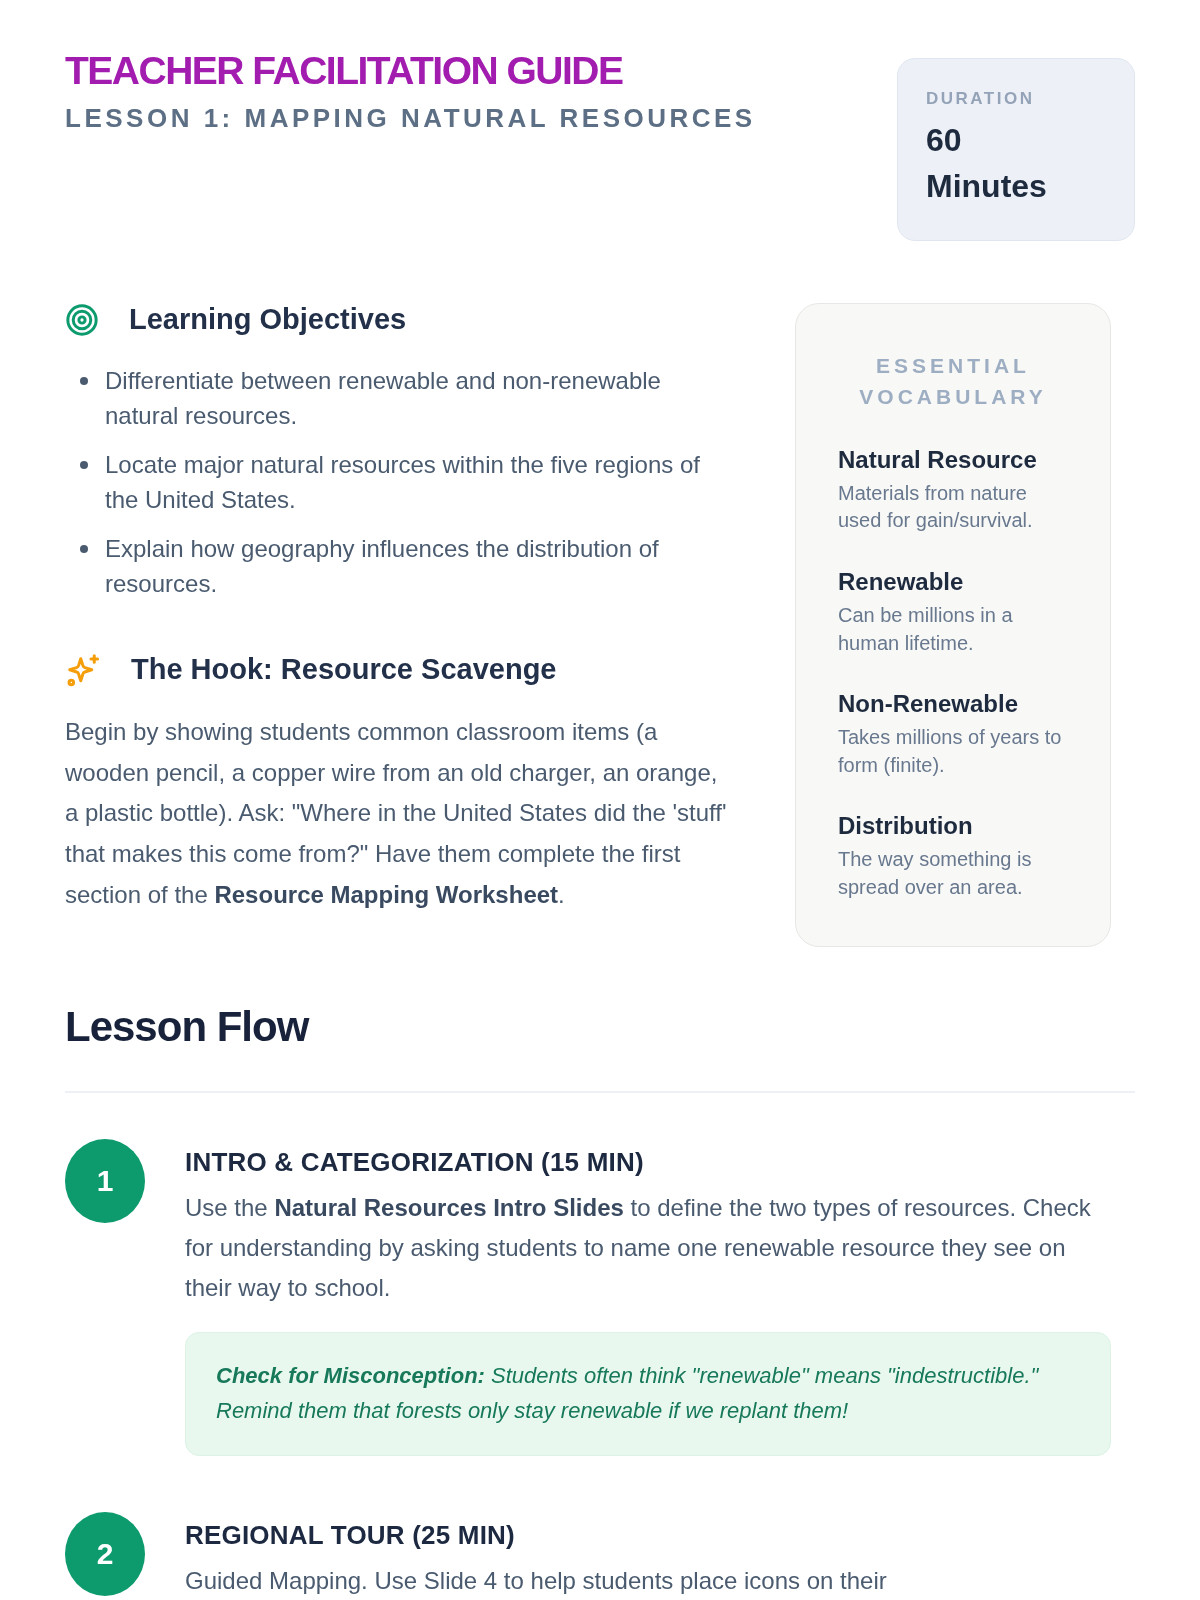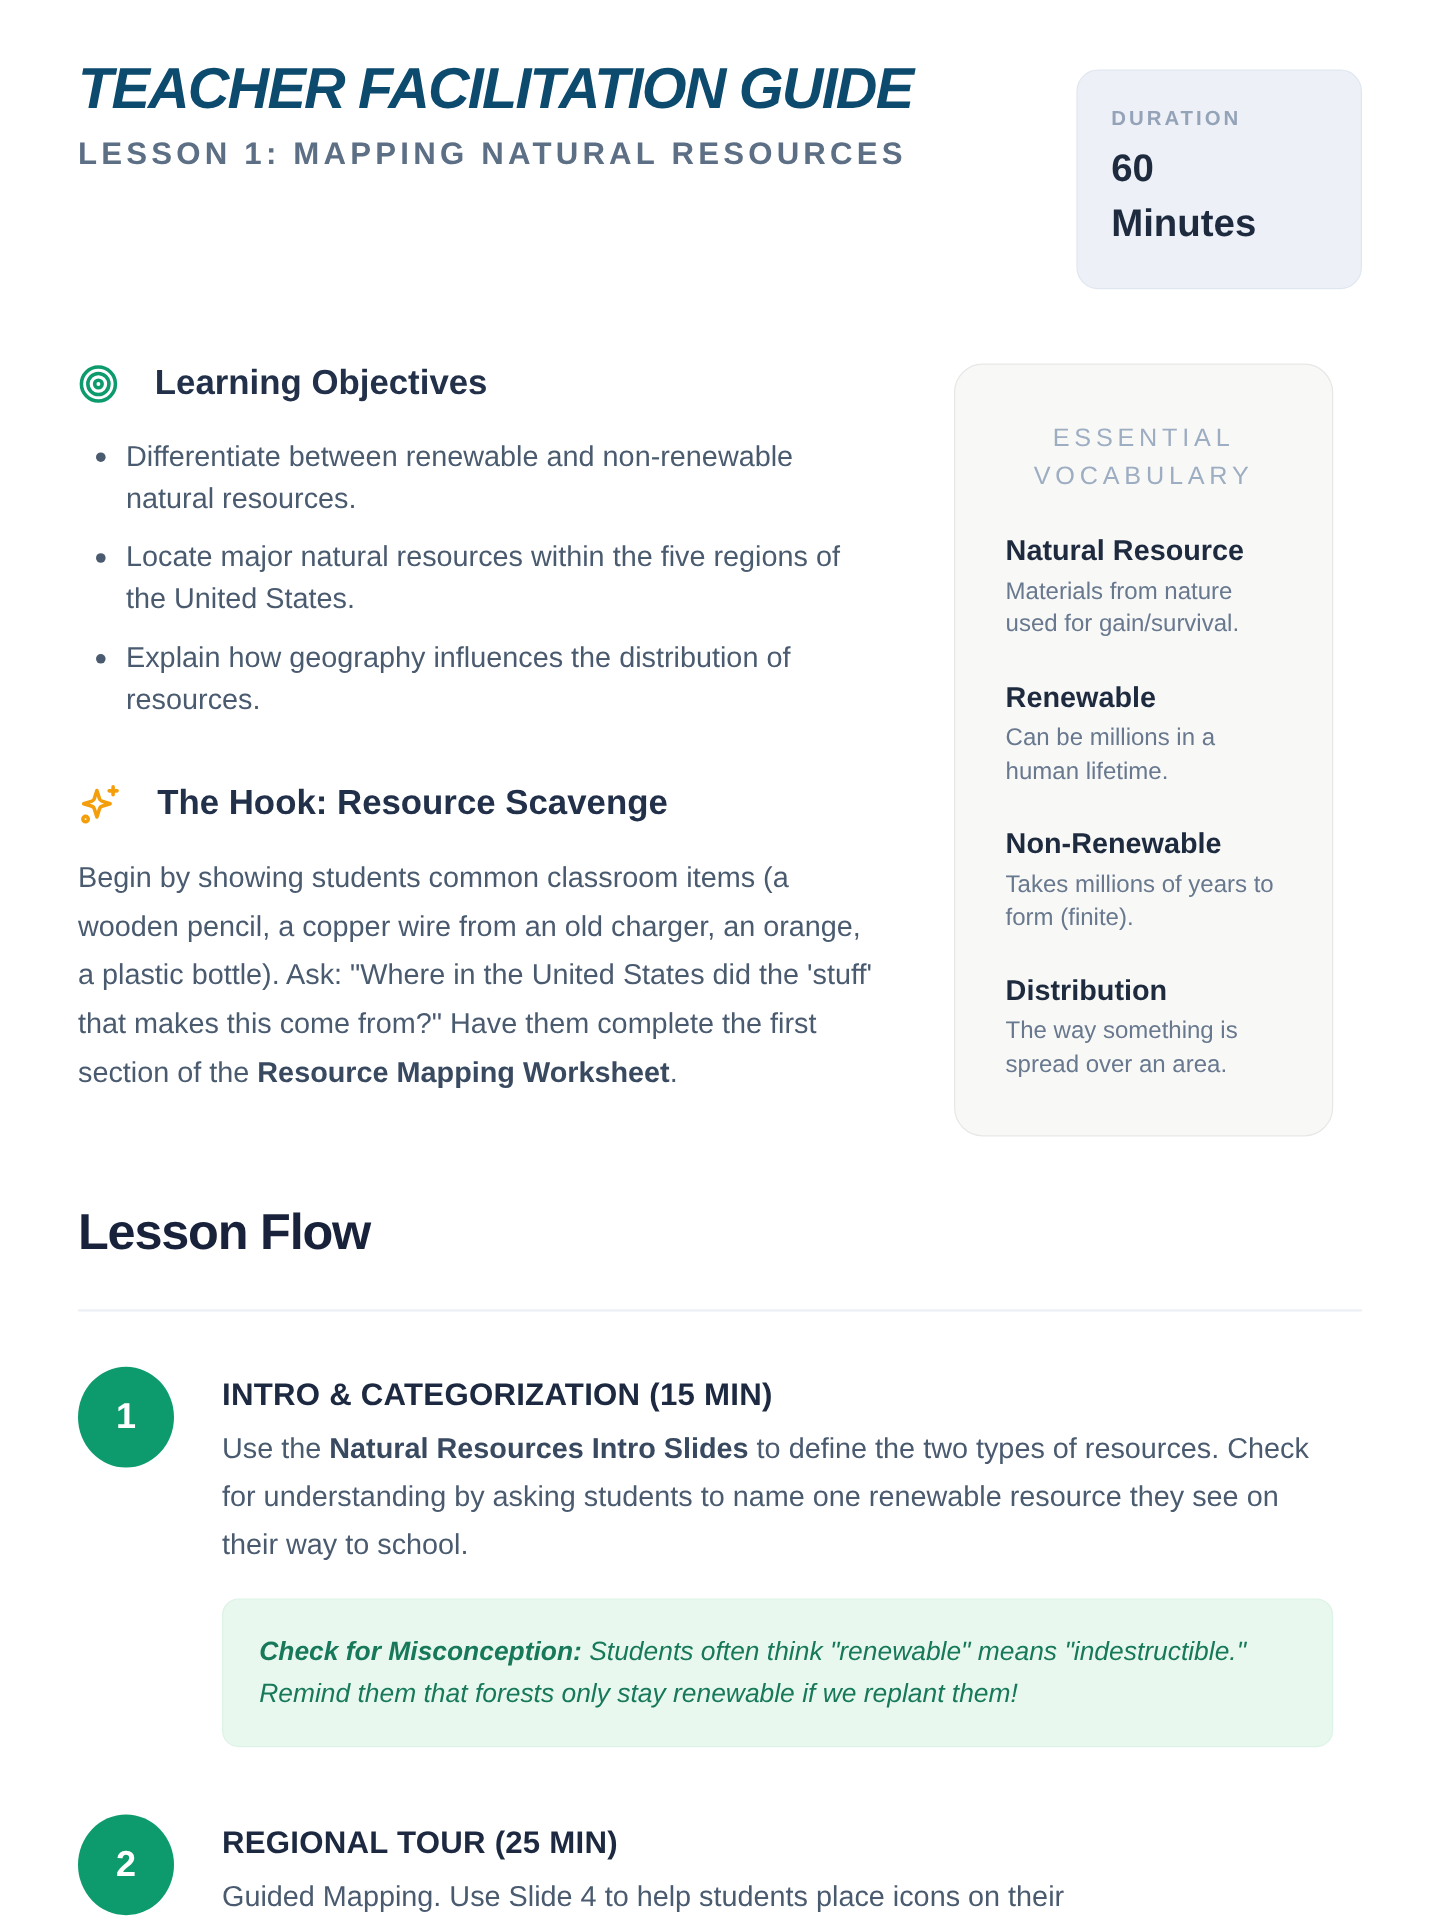--- a/index.html
+++ b/index.html
@@ -13,27 +13,26 @@
     height: 1600px;
     background: #ffffff;
     padding: 50px 65px 0 65px;
     overflow: hidden;
     position: relative;
   }
 
   
   .header { display: flex; justify-content: space-between; align-items: flex-start; }
   .page-title {
-    font-size: 48px;
+    font-size: 39px;
     font-weight: 900;
     letter-spacing: -1.5px;
     line-height: 1.06;
-    color: #0c4a6e;
+    color: #a21caf;
     max-width: 700px;
-    font-style: italic;
   }
   .page-subtitle {
     margin-top: 12px;
     font-size: 26px;
     font-weight: 700;
     letter-spacing: 3.5px;
     color: #5d6f85;
   }
   .duration-card {
     width: 238px;
@@ -107,21 +106,21 @@
     width: 316px;
     align-self: flex-start;
     background: #f8f8f7;
     border: 1px solid #e7e7e5;
     border-radius: 24px;
     padding: 46px 42px 44px 42px;
   }
   .vocab-heading {
     text-align: center;
     font-size: 21px;
-    font-weight: 400;
+    font-weight: 700;
     letter-spacing: 4px;
     color: #9dadc2;
     line-height: 1.5;
   }
   .vocab-term { margin-top: 33px; }
   .vocab-term .term { font-size: 24px; font-weight: 700; color: #1e2a3e; }
   .vocab-term .def { margin-top: 6px; font-size: 20px; line-height: 1.38; color: #68788e; }
 
   
   .lesson-flow { margin-top: 56px; }

